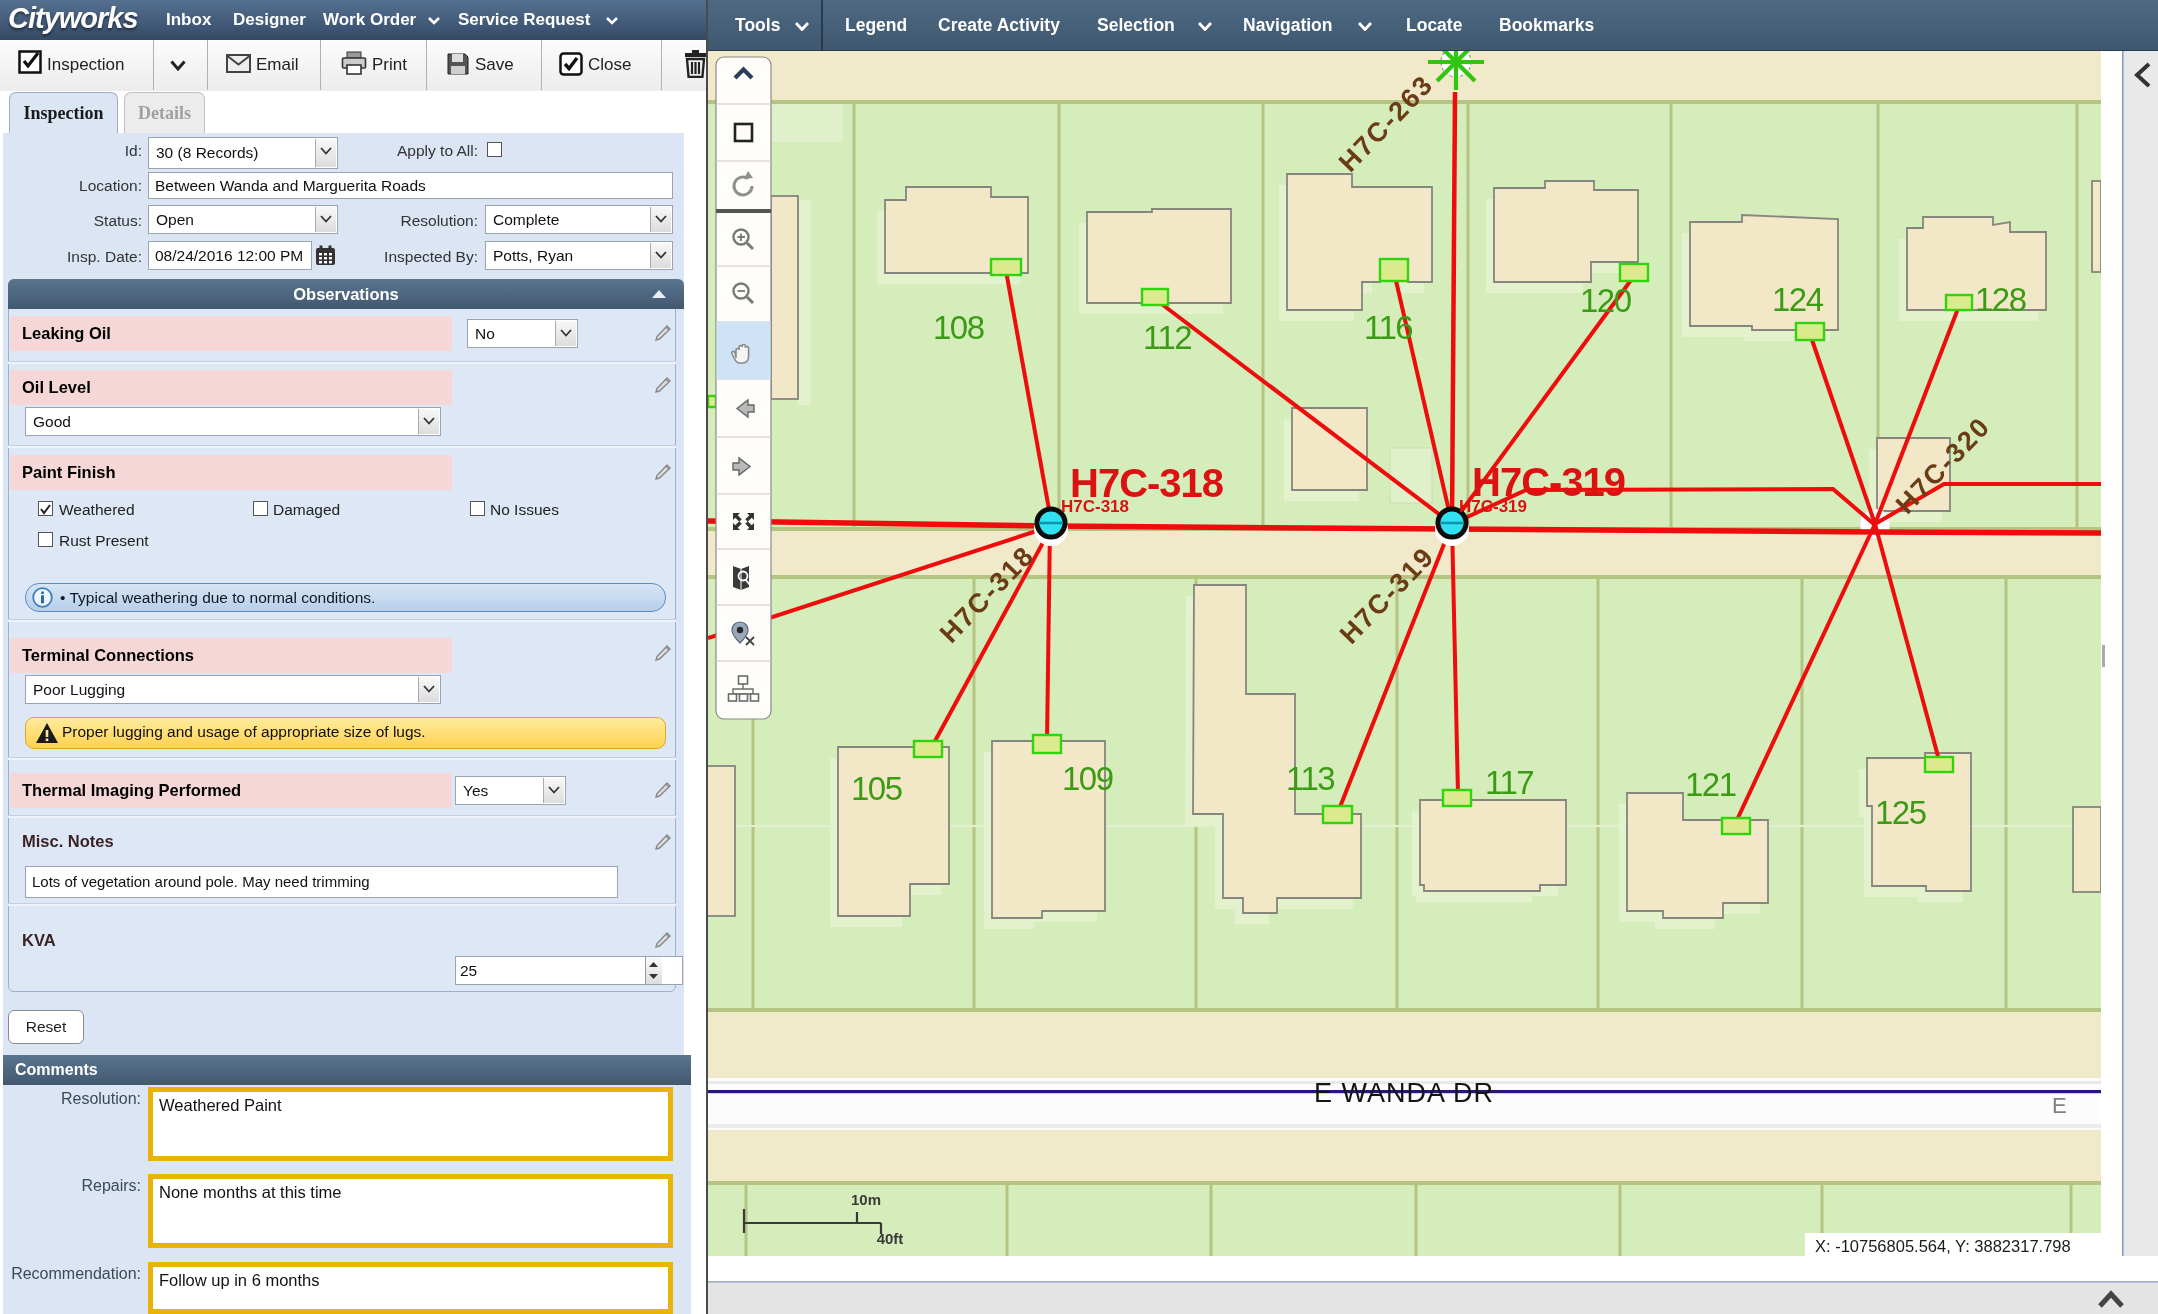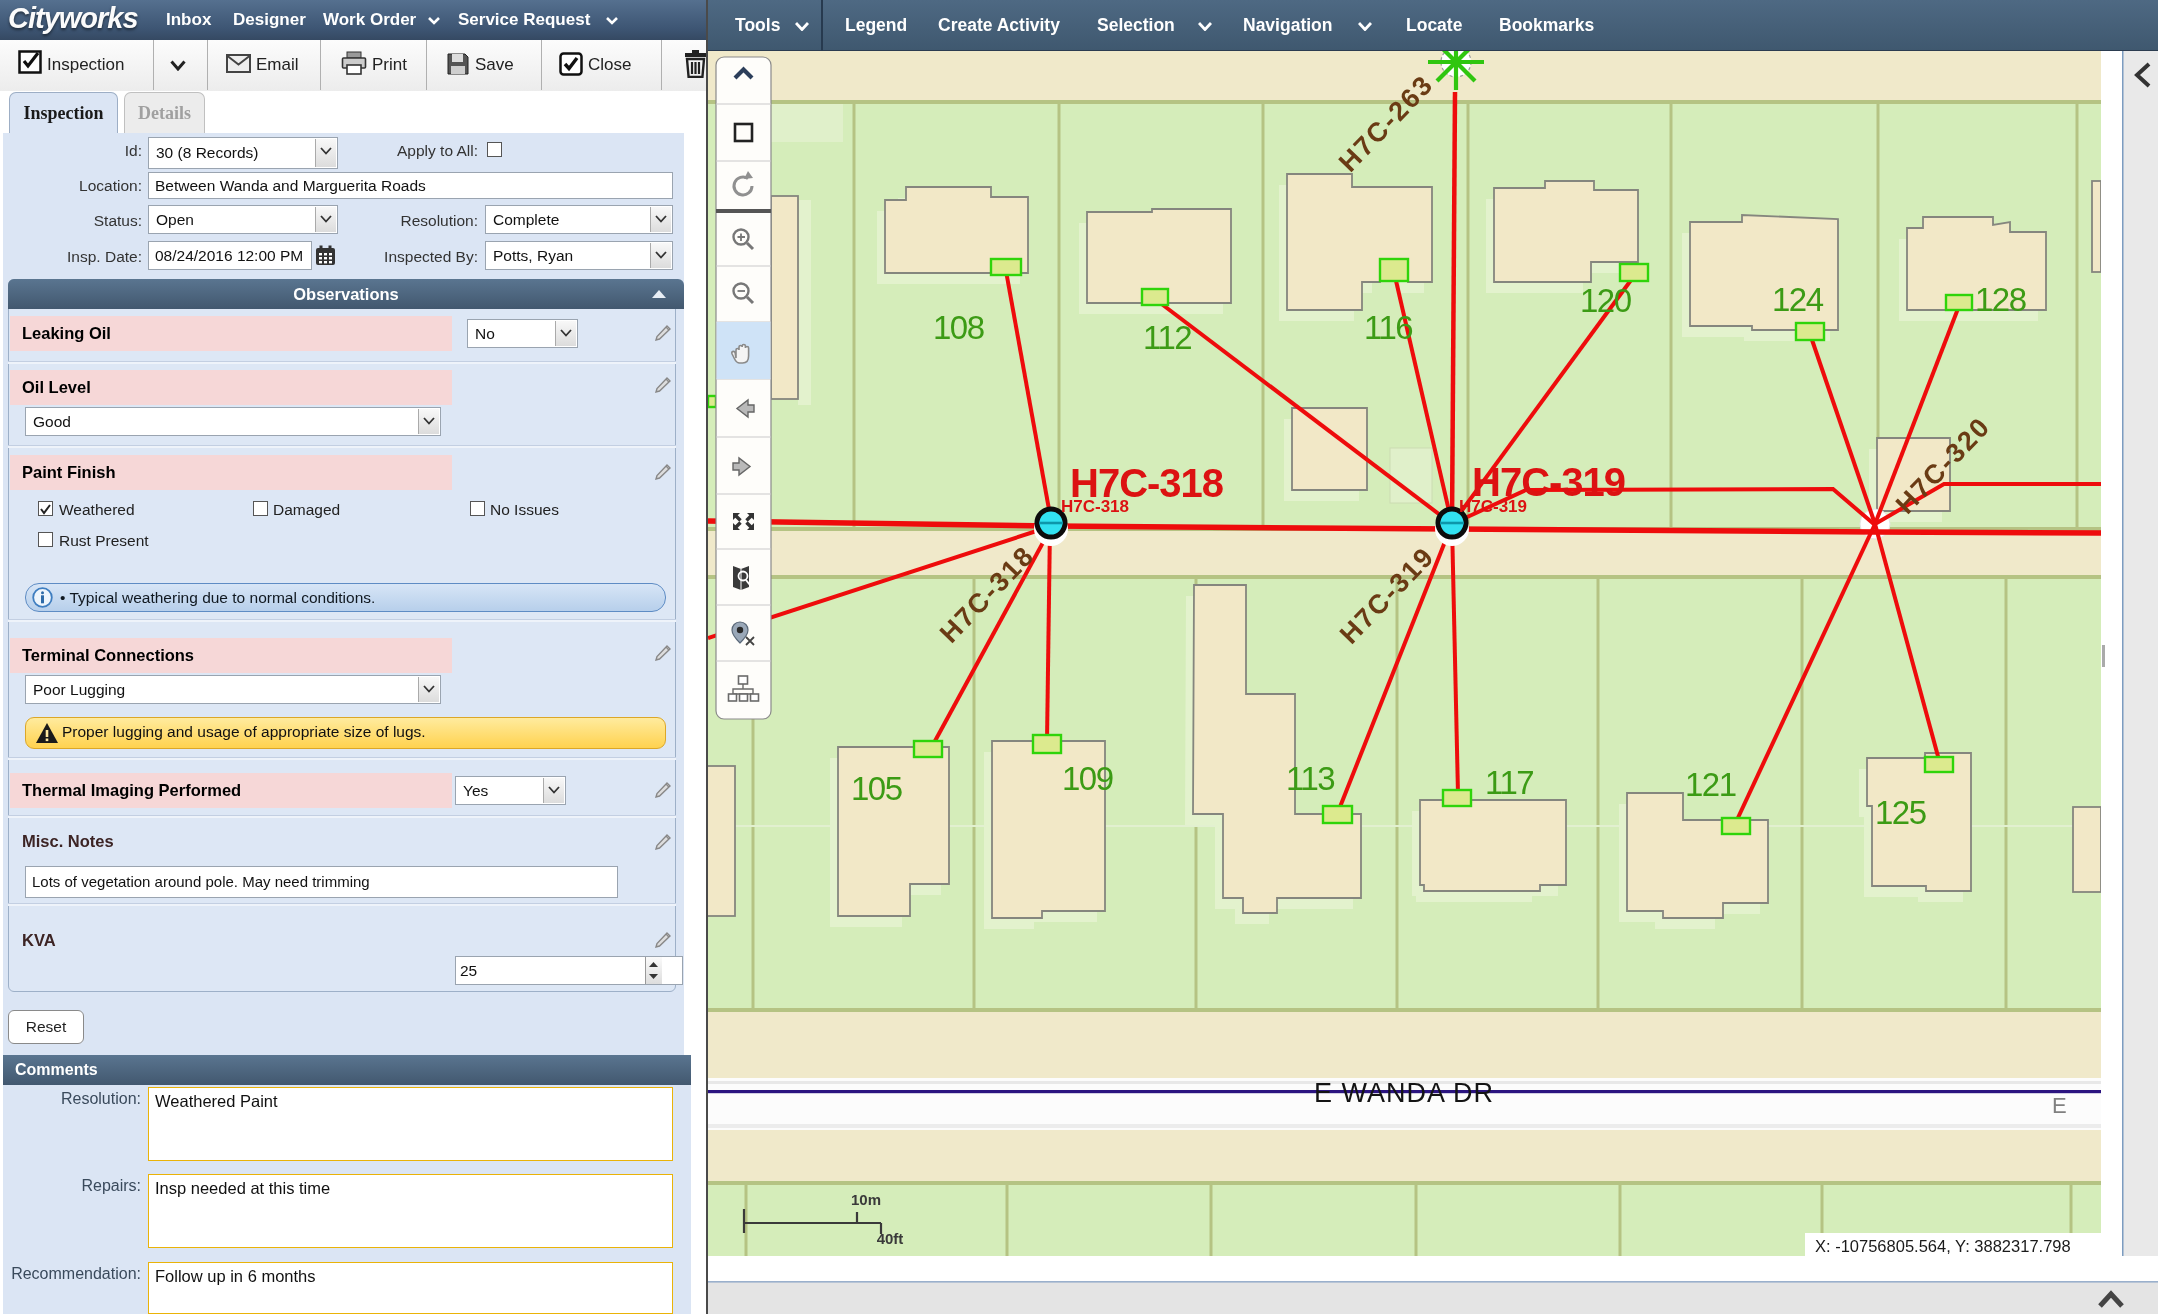--- a/index.html
+++ b/index.html
@@ -30,21 +30,21 @@
   .sel{background:#fff;border:1px solid #9aa4b0;box-sizing:border-box;font-size:15.5px;color:#111;}
   .seltxt{position:absolute;left:7px;top:0;line-height:27px;}
   .selbtn{position:absolute;right:1px;top:1px;bottom:1px;width:20px;
     background:linear-gradient(#f8f8f8,#dcdcdc);border-left:1px solid #aaa;}
   .selbtn svg{position:absolute;left:4px;top:8px;}
   .pink{background:#f6d7d7;font-size:16.5px;font-weight:bold;color:#000000;line-height:35px;padding-left:12px;}
   .dlbl{font-size:16.5px;font-weight:bold;color:#3c2424;}
   .rowdiv{left:8px;width:668px;height:2px;background:#eef3fa;border-top:1px solid #c3cfe2;}
   .cb{width:15px;height:15px;background:#fff;border:1px solid #555;box-sizing:border-box;}
   .cblbl{font-size:15.5px;color:#222;}
-  textarea,.ta{position:absolute;background:#fff;border:1px solid #eab308;box-sizing:border-box;
+  textarea,.ta{position:absolute;background:#fff;border:5px solid #eab308;box-sizing:border-box;
     font-family:"Liberation Sans",sans-serif;font-size:16.5px;color:#111;padding:4px 6px;resize:none;}
   .clbl{font-size:16px;color:#3a4a5c;text-align:right;}
   
   #mbar{left:708px;top:0;width:1450px;height:51px;
     background:linear-gradient(#4e6983,#3f586f);border-bottom:1px solid #2b3c50;box-sizing:border-box;}
   .mitem{top:0;height:51px;line-height:51px;color:#fff;font-size:17.5px;font-weight:bold;}
 </style>
 </head>
 <body>
 
@@ -290,21 +290,21 @@
     <path d="M5.5 18 L1 13 L10 13 Z" fill="#333"></path>
   </svg>
 
 <div class="abs" style="left:8px;top:1010px;width:76px;height:34px;background:#fff;border:1px solid #8a8a8a;border-radius:6px;box-sizing:border-box;text-align:center;line-height:32px;font-size:15.5px;color:#222;">Reset</div>
 
 <div class="abs" style="left:3px;top:1055px;width:688px;height:30px;background:linear-gradient(#5a7590,#42586f);color:#fff;font-weight:bold;font-size:16px;line-height:30px;padding-left:12px;box-sizing:border-box;">Comments</div>
 <div class="abs" style="left:3px;top:1085px;width:688px;height:229px;background:#dbe5f4;"></div>
 <div class="abs clbl" style="left:0px;top:1090px;width:141px;">Resolution:</div>
 <div class="ta" style="left:148px;top:1087px;width:525px;height:74px;">Weathered Paint</div>
 <div class="abs clbl" style="left:0px;top:1177px;width:141px;">Repairs:</div>
-<div class="ta" style="left:148px;top:1174px;width:525px;height:74px;">Insp needed at this time</div>
+<div class="ta" style="left:148px;top:1174px;width:525px;height:74px;">None months at this time</div>
 <div class="abs clbl" style="left:0px;top:1265px;width:141px;">Recommendation:</div>
 <div class="ta" style="left:148px;top:1262px;width:525px;height:52px;">Follow up in 6 months</div>
 
 <div class="abs" style="left:706px;top:0;width:2px;height:1314px;background:#4a4a4a;"></div>
 
 <div class="abs" id="mbar"></div>
 <div class="abs mitem" style="left:735px;">Tools</div>
 <svg class="abs" style="left:795px;top:22px;" width="14" height="9" viewBox="0 0 14 9">
     <path d="M1 1 L7 7.5 L13 1" stroke="#fff" stroke-width="2.8" fill="none"></path>
   </svg>

